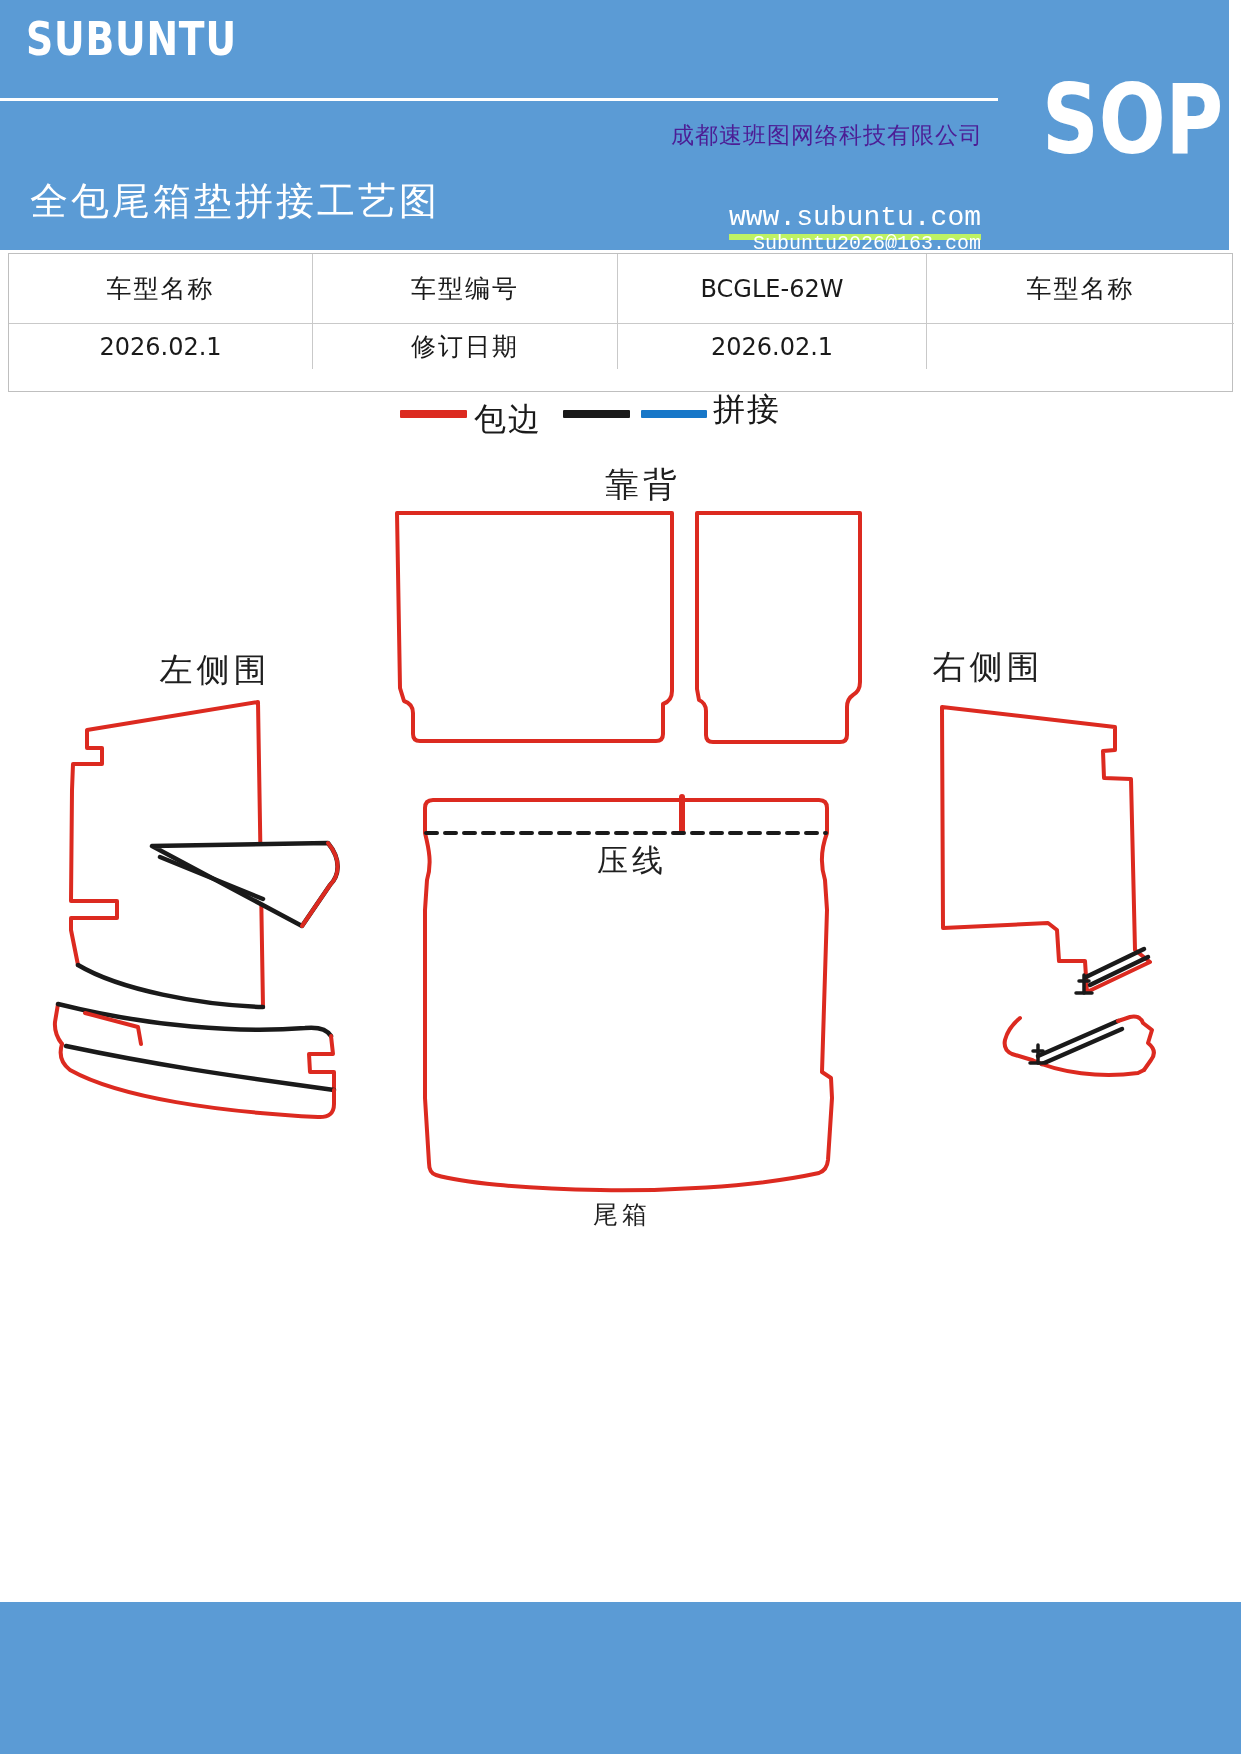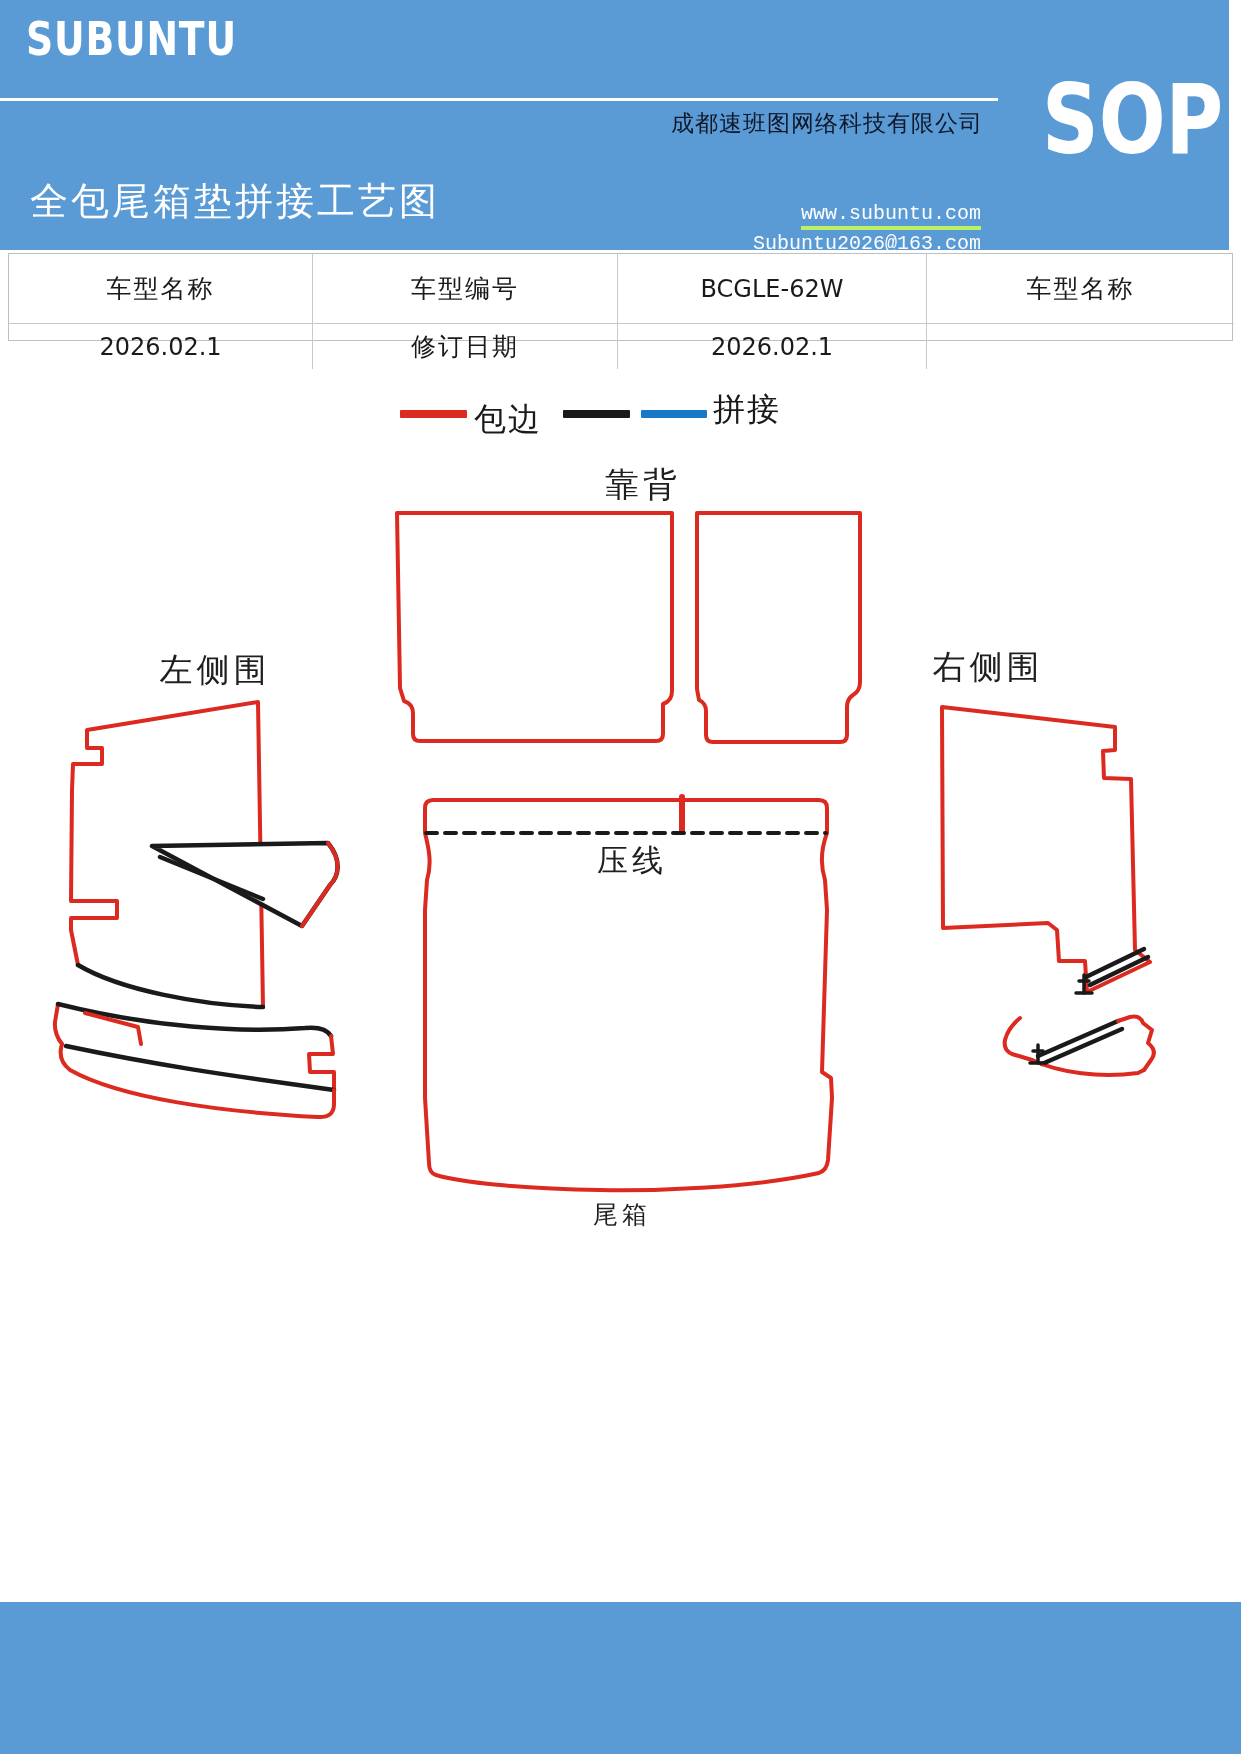--- a/index.html
+++ b/index.html
@@ -7,32 +7,32 @@
         font-family:"DejaVu Sans","Liberation Sans",sans-serif;color:#1a1a1a;}
 
   
   .banner{position:absolute;left:0;top:0;width:1229px;height:250px;background:#5b9bd5;}
   .logo{position:absolute;left:26px;top:12px;font-size:46px;font-weight:bold;color:#fff;
         letter-spacing:1px;transform:scaleX(.82);transform-origin:left;
         font-family:"DejaVu Sans","Liberation Sans",sans-serif;}
   .banner-line{position:absolute;left:0;top:98px;width:998px;height:3px;background:#fff;}
   .doc-title{position:absolute;left:30px;top:176px;font-size:38px;color:#fff;letter-spacing:3px;
         font-family:"DejaVu Serif","Liberation Serif",serif;}
-  .banner-company{position:absolute;right:246px;top:108px;font-size:23px;color:#0f172a;letter-spacing:1px;
+  .banner-company{position:absolute;right:246px;top:120px;font-size:23px;color:#4c1d95;letter-spacing:1px;
         font-family:"DejaVu Serif","Liberation Serif",serif;text-align:right;}
-  .banner-site{position:absolute;right:248px;top:202px;font-size:20px;color:#fff;
+  .banner-site{position:absolute;right:248px;top:202px;font-size:28px;color:#fff;
         font-family:"Liberation Mono","DejaVu Sans Mono",monospace;
-        border-bottom:4px solid #bef264;padding-bottom:1px;text-decoration:none;}
+        border-bottom:6px solid #bef264;padding-bottom:1px;text-decoration:none;}
   .banner-mail{position:absolute;right:248px;top:232px;font-size:20px;color:#fff;
         font-family:"Liberation Mono","DejaVu Sans Mono",monospace;}
   .sop{position:absolute;left:1042px;top:72px;font-size:96px;font-weight:bold;color:#fff;
         transform:scaleX(.82);transform-origin:left;line-height:1;}
 
   
-  .info-table{position:absolute;left:8px;top:253px;width:1225px;height:88px;
+  .info-table{position:absolute;left:8px;top:253px;width:1225px;height:139px;
         display:grid;grid-template-columns:304px 305px 309px 307px;grid-template-rows:70px 45px;
         border:1px solid #bfbfbf;background:#fff;box-sizing:border-box;}
   .info-table .cell{border-right:1px solid #c9c9c9;border-bottom:1px solid #c9c9c9;
         display:flex;align-items:center;justify-content:center;box-sizing:border-box;}
   .info-table .cell:nth-child(4n){border-right:none;}
   .info-table .cell:nth-child(n+5){border-bottom:none;}
   .zh-cell{font-size:25px;letter-spacing:2px;font-family:"DejaVu Serif","Liberation Serif",serif;}
   .val-cell{font-size:24px;font-family:"DejaVu Sans","Liberation Sans",sans-serif;}
 
   

